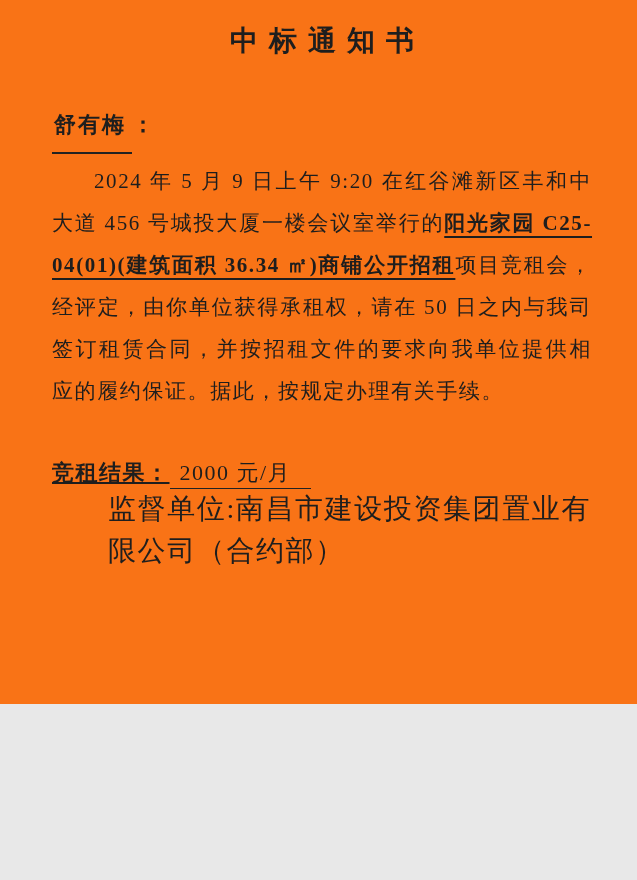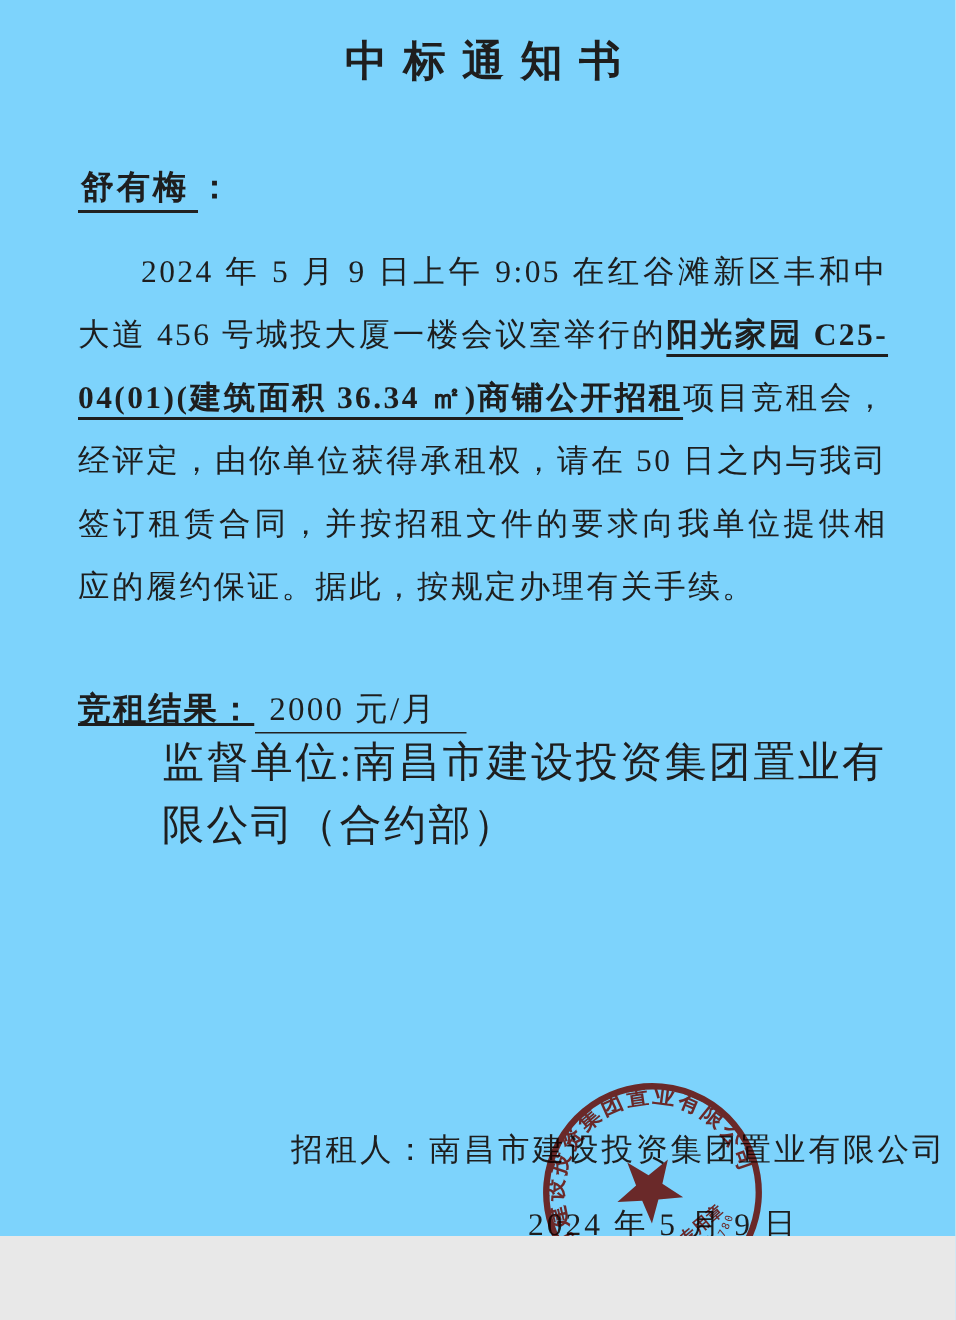--- a/index.html
+++ b/index.html
@@ -1,19 +1,19 @@
 <!DOCTYPE html>
 <html><head>
 <meta charset="utf-8">
 <style>
   html,body{margin:0;padding:0;background:#e8e8e8;}
   .page{
     position:relative;
-    width:637px;height:824px;
-    background:#7dd3fc;
+    width:637px;height:704px;
+    background:#f97316;
     overflow:hidden;
     font-family:"Liberation Serif","DejaVu Serif",serif;
     color:#1e1e1e;
     box-sizing:border-box;
     padding:18px 45px 0 52px;
   }
   .title{
     margin:4px 0 0 0;
     text-align:center;
     font-size:28px;
@@ -22,21 +22,21 @@
     text-indent:11px; 
   }
   .recipient{
     margin-top:50px;
     font-size:22px;
     font-weight:bold;
     letter-spacing:2px;
   }
   .recipient-name{
     border-bottom:2px solid #222;
-    padding:0 6px 3px 2px;
+    padding:0 6px 15px 2px;
   }
   .body-para{
     margin:20px 0 0 0;
     font-size:21px;
     line-height:42px;
     letter-spacing:1.6px;
     text-align:justify;
     text-indent:2em;
   }
   .emph{
@@ -107,21 +107,21 @@
 </style>
 </head>
 <body>
 
 <div class="page">
 
   <h1 class="title">中标通知书</h1>
 
   <div class="recipient"><span class="recipient-name">舒有梅</span><span>：</span></div>
 
-  <p class="body-para"><span>2024 年 5 月 9 日上午 9:05 在红谷滩新区丰和中大道 456 号城投大厦一楼会议室举行的</span><span class="emph">阳光家园 C25-04(01)(建筑面积 36.34 ㎡)商铺公开招租</span><span>项目竞租会，经评定，由你单位获得承租权，请在 50 日之内与我司签订租赁合同，并按招租文件的要求向我单位提供相应的履约保证。据此，按规定办理有关手续。</span></p>
+  <p class="body-para"><span>2024 年 5 月 9 日上午 9:20 在红谷滩新区丰和中大道 456 号城投大厦一楼会议室举行的</span><span class="emph">阳光家园 C25-04(01)(建筑面积 36.34 ㎡)商铺公开招租</span><span>项目竞租会，经评定，由你单位获得承租权，请在 50 日之内与我司签订租赁合同，并按招租文件的要求向我单位提供相应的履约保证。据此，按规定办理有关手续。</span></p>
 
   <div class="result-line"><span class="result-label">竞租结果：</span><span class="result-value">2000 元/月</span></div>
 
 
   <div class="indent-line">监督单位:南昌市建设投资集团置业有限公司（合约部）</div>
 
   <div class="signature">
     <div class="lessor"><span>招租人：</span><span>南昌市建设投资集团置业有限公司</span></div>
     <div class="sign-date">2024 年 5 月 9 日</div>
   </div>

